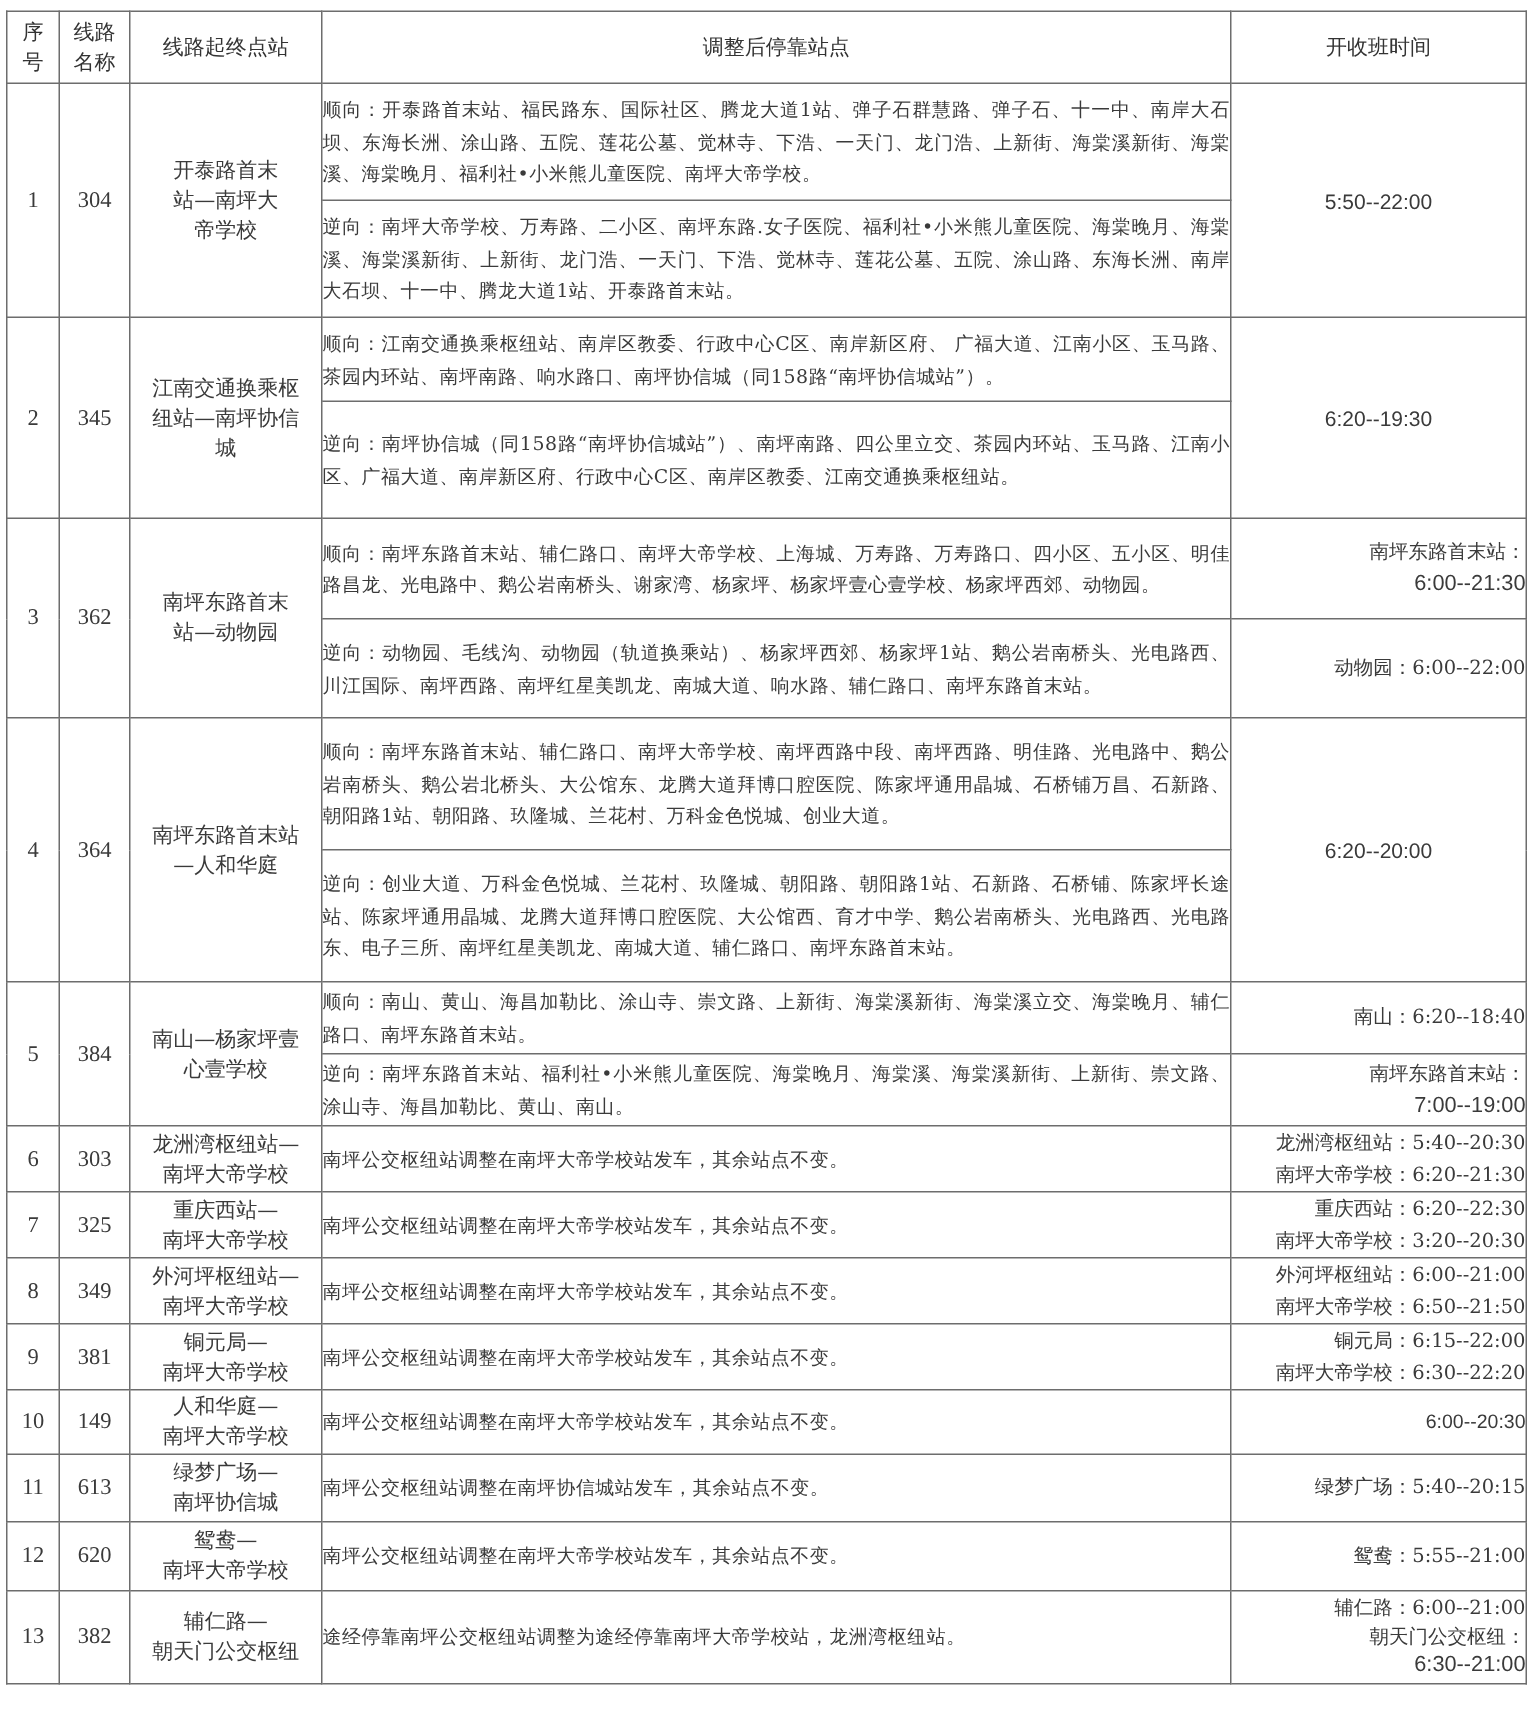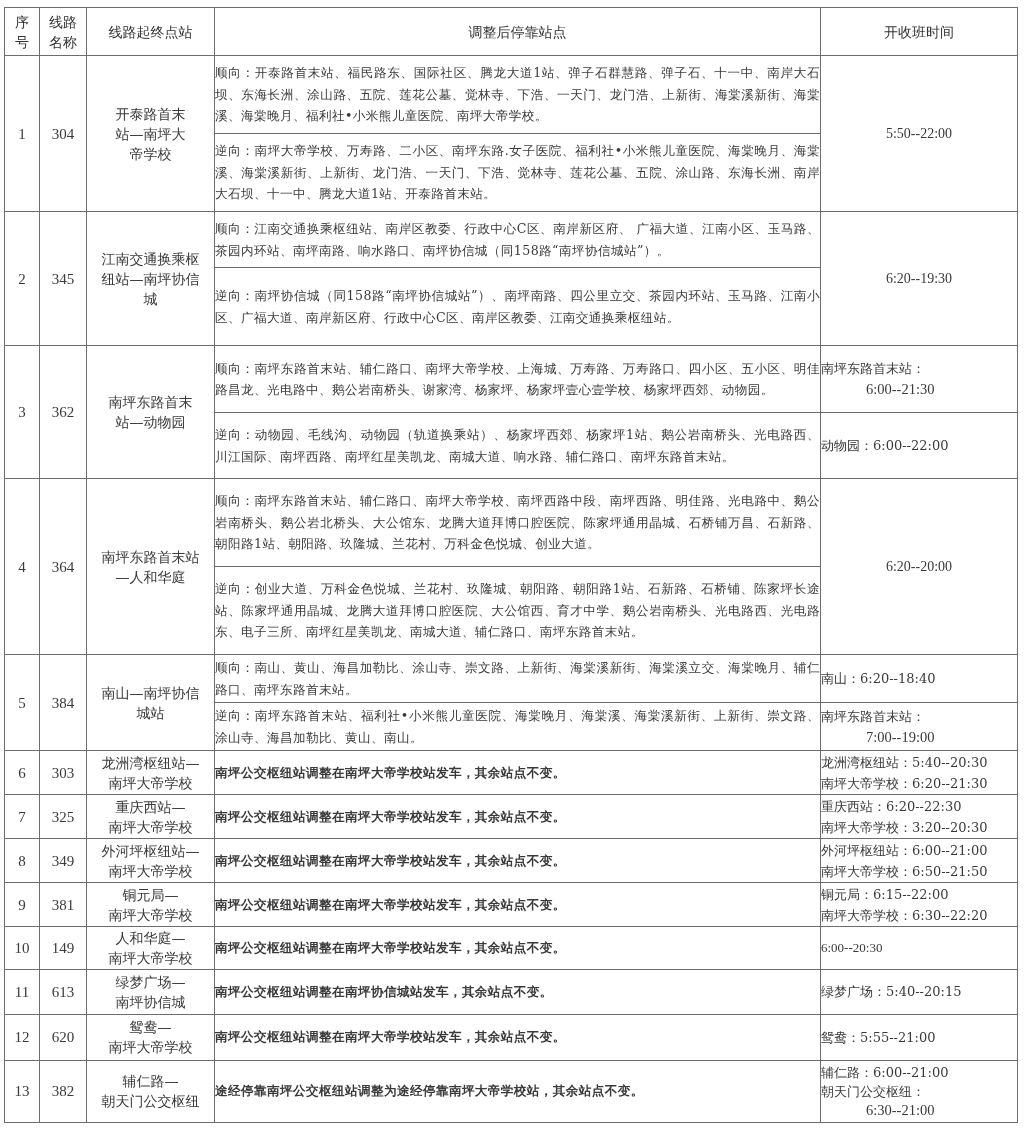--- a/index.html
+++ b/index.html
@@ -23,23 +23,23 @@
   th {
     font-family: "DejaVu Sans", "Liberation Sans", sans-serif;
     font-size: 14px; color: #333; text-align: center; line-height: 20px;
   }
   td.c { text-align: center; font-size: 14px; line-height: 20px; }
   td.num { font-family: "Liberation Serif", serif; font-size: 15px; }
   td.stops {
     font-size: 12.6px; line-height: 21.5px;
     padding: 3px 6px 3px 8px; text-align: justify; letter-spacing: 0.4px;
   }
-  td.stops.one { padding-top: 10px; padding-bottom: 10px; font-weight: bold; }
-  td.time { font-size: 13px; line-height: 21px; text-align: left; }
-  .t { font-family: Liberation Serif, serif; font-size: 14.5px; margin-left: 45px; }
+  td.stops.one { padding-top: 10px; padding-bottom: 10px; }
+  td.time { font-size: 13px; line-height: 21px; text-align: right; }
+  .t { font-family: Liberation Sans, sans-serif; font-size: 14.5px; }
 </style>
 </head>
 <body>
 
 <table class="bus">
   <colgroup>
     <col style="width:35px">
       <col style="width:47px">
       <col style="width:128px">
       <col style="width:606px">
@@ -100,21 +100,21 @@
       <td class="stops">顺向：南坪东路首末站、辅仁路口、南坪大帝学校、南坪西路中段、南坪西路、明佳路、光电路中、鹅公岩南桥头、鹅公岩北桥头、大公馆东、龙腾大道拜博口腔医院、陈家坪通用晶城、石桥铺万昌、石新路、朝阳路1站、朝阳路、玖隆城、兰花村、万科金色悦城、创业大道。</td>
       <td rowspan="2" class="c t">6:20--20:00</td>
     </tr>
     <tr style="height:88px">
       <td class="stops">逆向：创业大道、万科金色悦城、兰花村、玖隆城、朝阳路、朝阳路1站、石新路、石桥铺、陈家坪长途站、陈家坪通用晶城、龙腾大道拜博口腔医院、大公馆西、育才中学、鹅公岩南桥头、光电路西、光电路东、电子三所、南坪红星美凯龙、南城大道、辅仁路口、南坪东路首末站。</td>
     </tr>
 
     <tr style="height:48px">
       <td rowspan="2" class="c num">5</td>
       <td rowspan="2" class="c num">384</td>
-      <td rowspan="2" class="c" style="padding:0 12px">南山—南坪协信城站</td>
+      <td rowspan="2" class="c" style="padding:0 12px">南山—杨家坪壹心壹学校</td>
       <td class="stops">顺向：南山、黄山、海昌加勒比、涂山寺、崇文路、上新街、海棠溪新街、海棠溪立交、海棠晚月、辅仁路口、南坪东路首末站。</td>
       <td class="time">南山：6:20--18:40</td>
     </tr>
     <tr style="height:48px">
       <td class="stops">逆向：南坪东路首末站、福利社•小米熊儿童医院、海棠晚月、海棠溪、海棠溪新街、上新街、崇文路、涂山寺、海昌加勒比、黄山、南山。</td>
       <td class="time">
         <div>南坪东路首末站：</div>
         <div class="t">7:00--19:00</div>
       </td>
     </tr>
@@ -202,21 +202,21 @@
       <td class="time">鸳鸯：5:55--21:00</td>
     </tr>
 
     <tr style="height:62px">
       <td class="c num">13</td>
       <td class="c num">382</td>
       <td class="c">
           <div>辅仁路—</div>
           <div>朝天门公交枢纽</div>
         </td>
-      <td class="stops one">途经停靠南坪公交枢纽站调整为途经停靠南坪大帝学校站，其余站点不变。</td>
+      <td class="stops one">途经停靠南坪公交枢纽站调整为途经停靠南坪大帝学校站，龙洲湾枢纽站。</td>
       <td class="time" style="line-height:19px">
           <div>辅仁路：6:00--21:00</div>
           <div>朝天门公交枢纽：</div>
           <div class="t">6:30--21:00</div>
         </td>
     </tr>
   </tbody>
 </table>
 
 </body></html>

